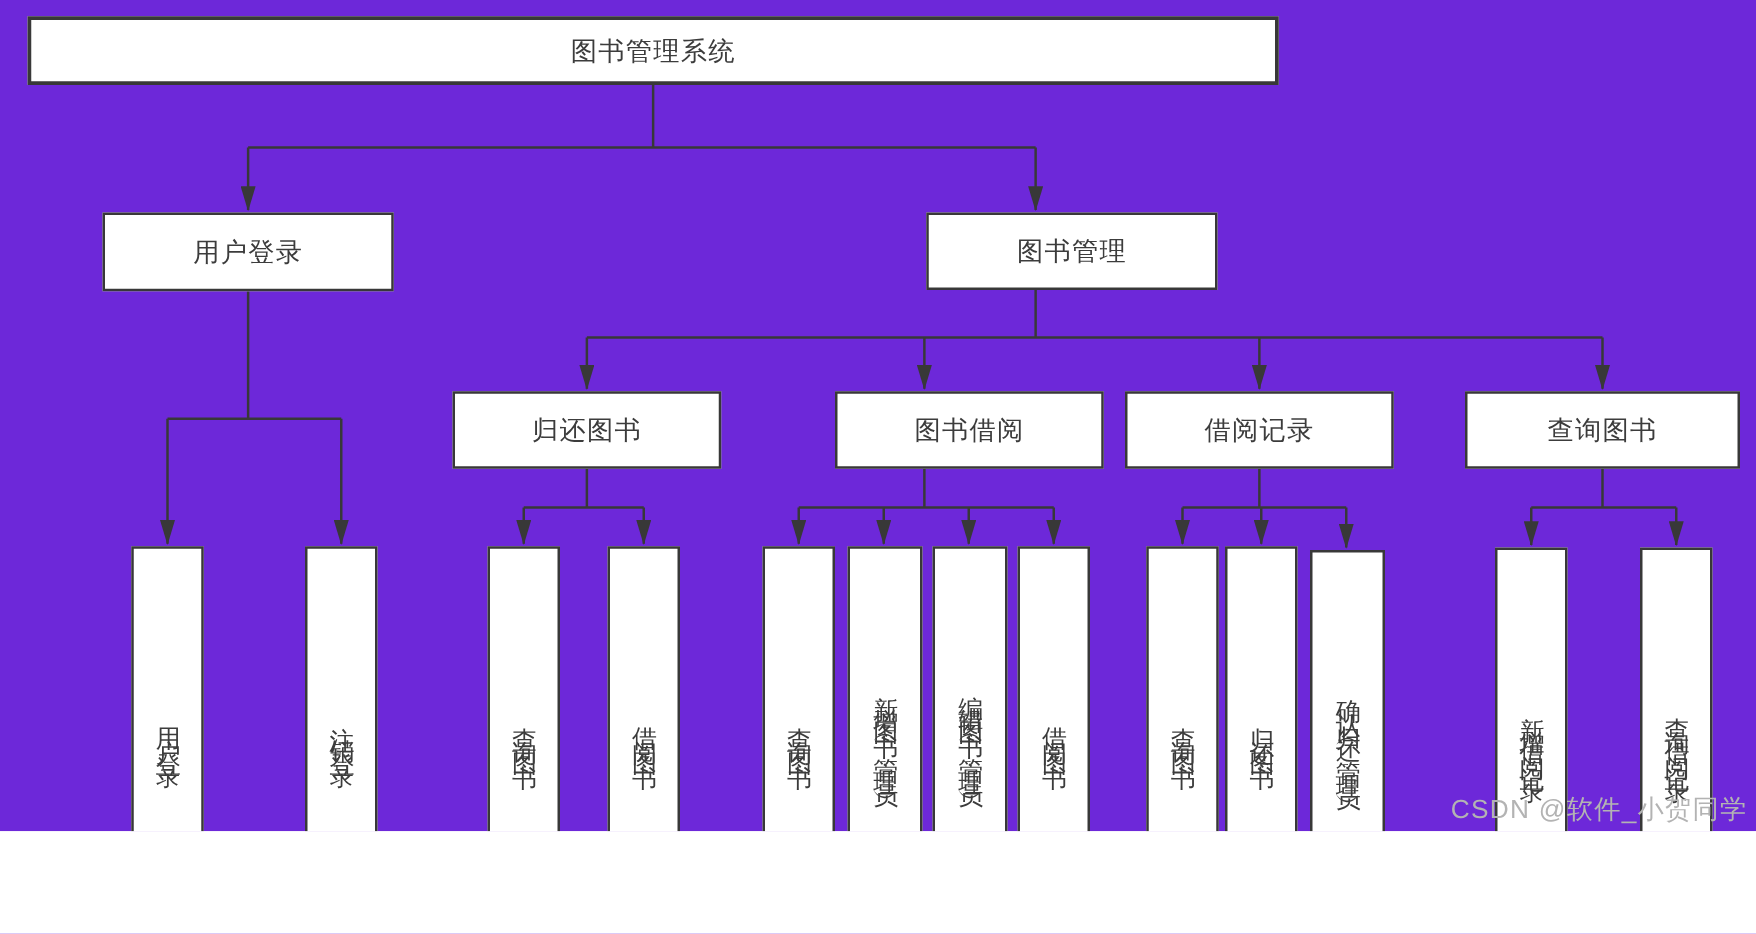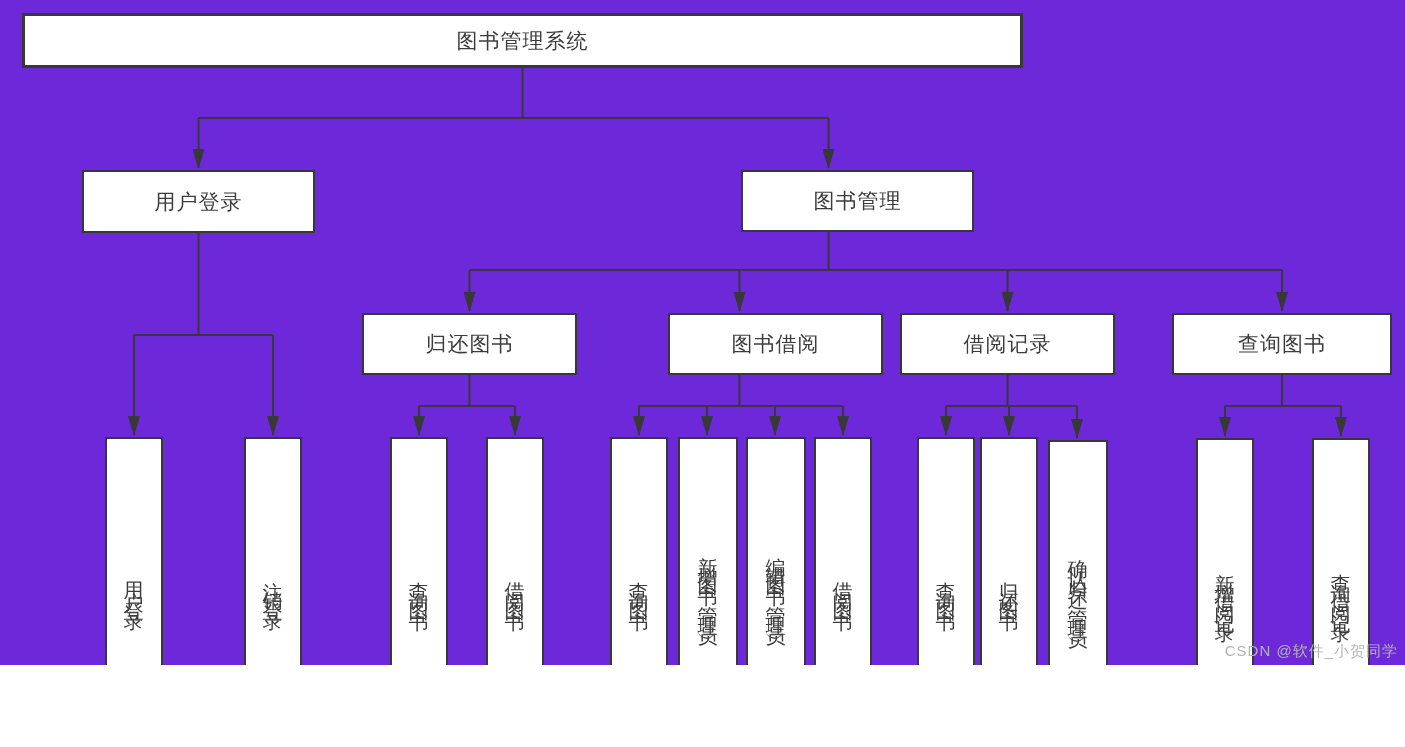--- a/index.html
+++ b/index.html
@@ -34,21 +34,21 @@
     text-orientation: mixed;
     font-size: 20px;
     line-height: 1;
     letter-spacing: 10px;
   }
   .hlabel { white-space: nowrap; }
   .watermark {
     position: absolute;
     right: 7px;
     bottom: 4px;
-    font-size: 15px;
+    font-size: 21px;
     color: #b3b3b3;
     letter-spacing: 1px;
     white-space: nowrap;
   }
 </style>
 </head>
 <body>
 
 <div class="diagram">
 

